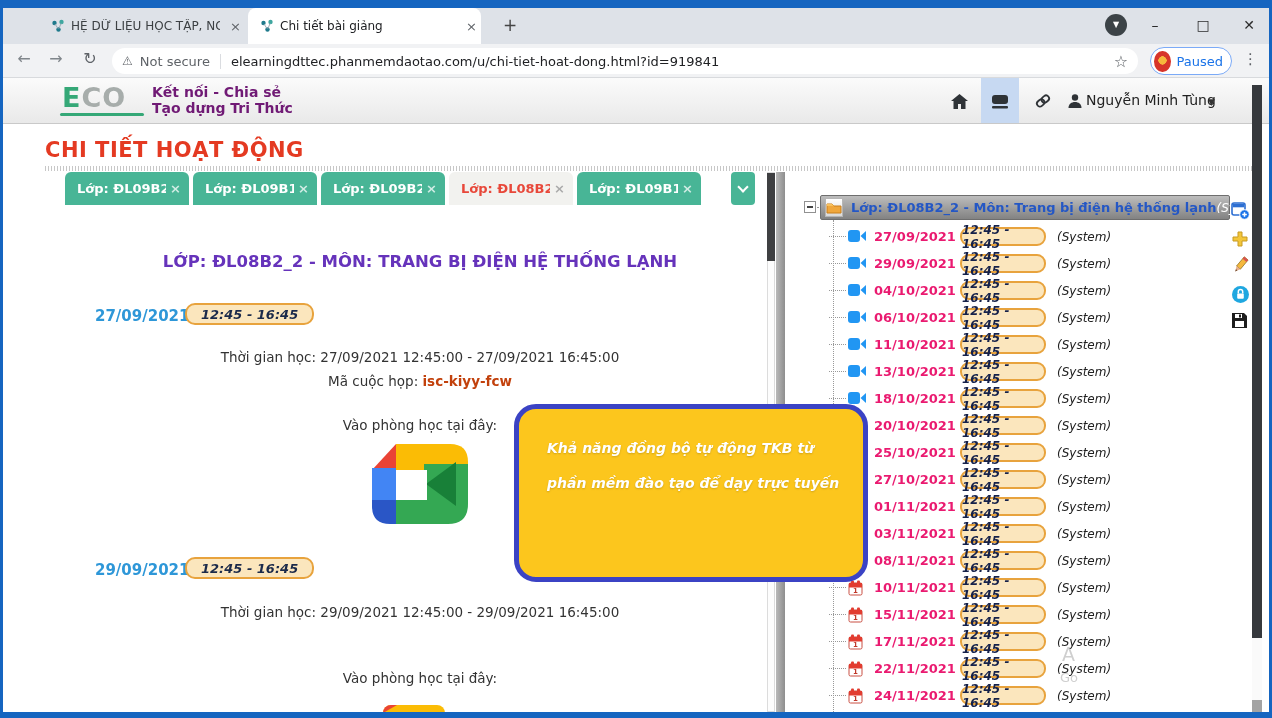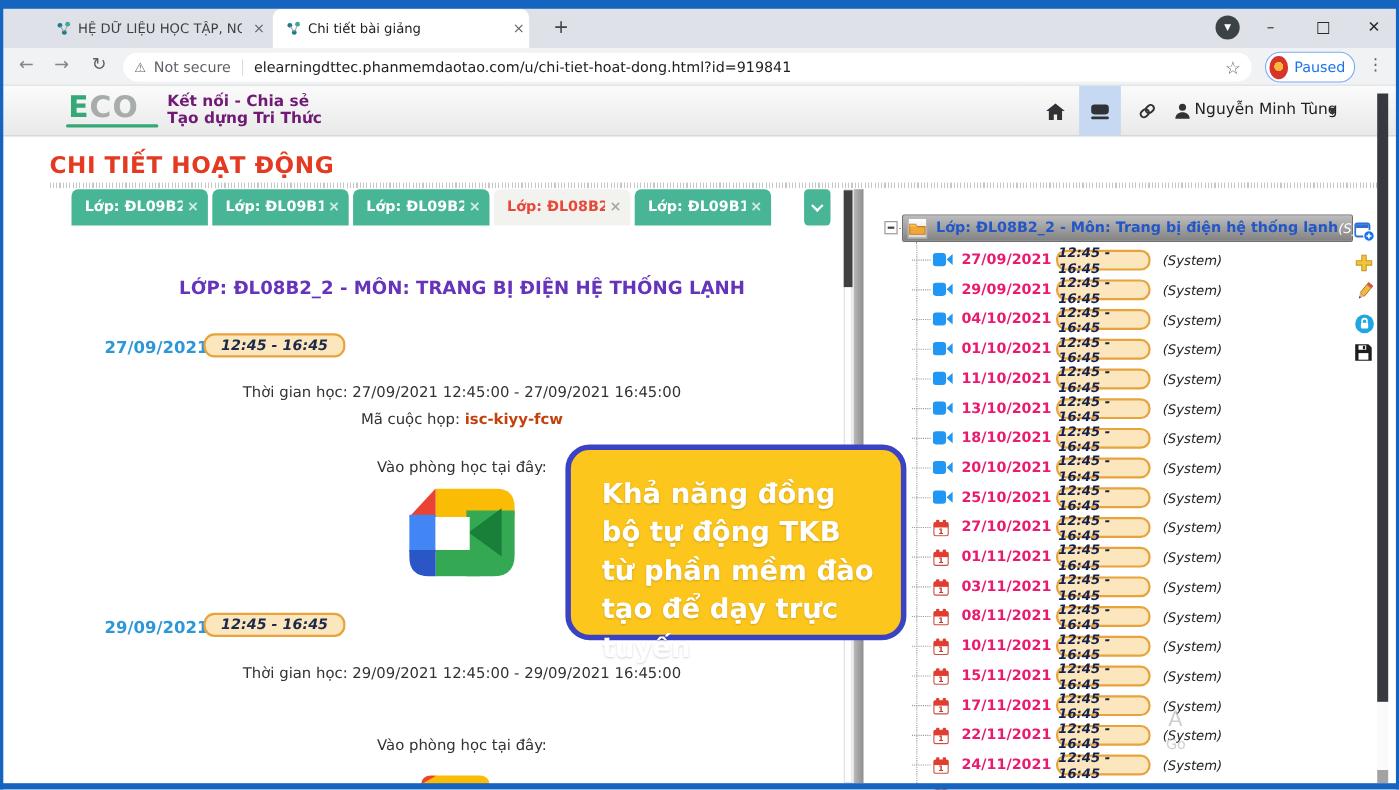--- a/index.html
+++ b/index.html
@@ -70,23 +70,23 @@
 
   
   .coursetitle{left:56px;top:252px;width:728px;text-align:center;font-size:16.5px;font-weight:bold;color:var(--course-purple);}
   .sdate{font-size:15px;font-weight:bold;color:var(--date-blue);}
   .sbadge{height:22px;padding:0 14px;border:2px solid var(--badge-border);border-radius:10px;background:var(--badge-bg);
     font-size:13px;font-weight:bold;font-style:italic;color:#1b2a4a;display:flex;align-items:center;}
   .sline{left:56px;width:728px;text-align:center;font-size:13.5px;color:#333;}
   .sline b{color:#c2410c;}
 
   
-  .callout{left:514px;top:404px;width:310px;height:178px;background:var(--callout-bg);
+  .callout{left:514px;top:404px;width:354px;height:178px;background:var(--callout-bg);
     border:5px solid var(--callout-border);border-radius:22px;z-index:30;
-    padding:22px 22px 0 28px;color:#fff;font-size:25px;font-weight:bold;line-height:35px;
+    padding:22px 22px 0 28px;color:#fff;font-size:14px;font-weight:bold;font-style:italic;line-height:35px;
     text-shadow:0 1px 2px rgba(0,0,0,.18);}
 
   
   .itrack{left:767px;top:172px;width:8px;height:540px;background:#fdfdfd;border:1px solid #dcdcdc;}
   .ithumb{left:767px;top:173px;width:8px;height:88px;background:#3f4042;}
   .vdivider{left:776px;top:172px;width:9px;height:540px;background:linear-gradient(90deg,#b9b9b9,#8e8e8e);}
 
   
   .expander{left:804px;top:201px;width:12px;height:12px;background:#fff;border:1px solid #919191;
     display:flex;align-items:center;justify-content:center;}
@@ -326,21 +326,21 @@
       <span class="t-suffix">(System)</span>
     </div>
       <div class="tree-row ic-video">
       <span class="t-icon icon-video">
         <svg width="19" height="14">
             <rect x="0" y="1" width="12" height="12" rx="3" fill="#2196f3"></rect>
             <polygon points="18,2 12.5,7 18,12" fill="#2196f3"></polygon>
           </svg>
       </span>
 
-      <span class="t-date">01/10/2021</span>
+      <span class="t-date">06/10/2021</span>
       <span class="t-time">12:45 - 16:45</span>
       <span class="t-suffix">(System)</span>
     </div>
       <div class="tree-row ic-video">
       <span class="t-icon icon-video">
         <svg width="19" height="14">
             <rect x="0" y="1" width="12" height="12" rx="3" fill="#2196f3"></rect>
             <polygon points="18,2 12.5,7 18,12" fill="#2196f3"></polygon>
           </svg>
       </span>

